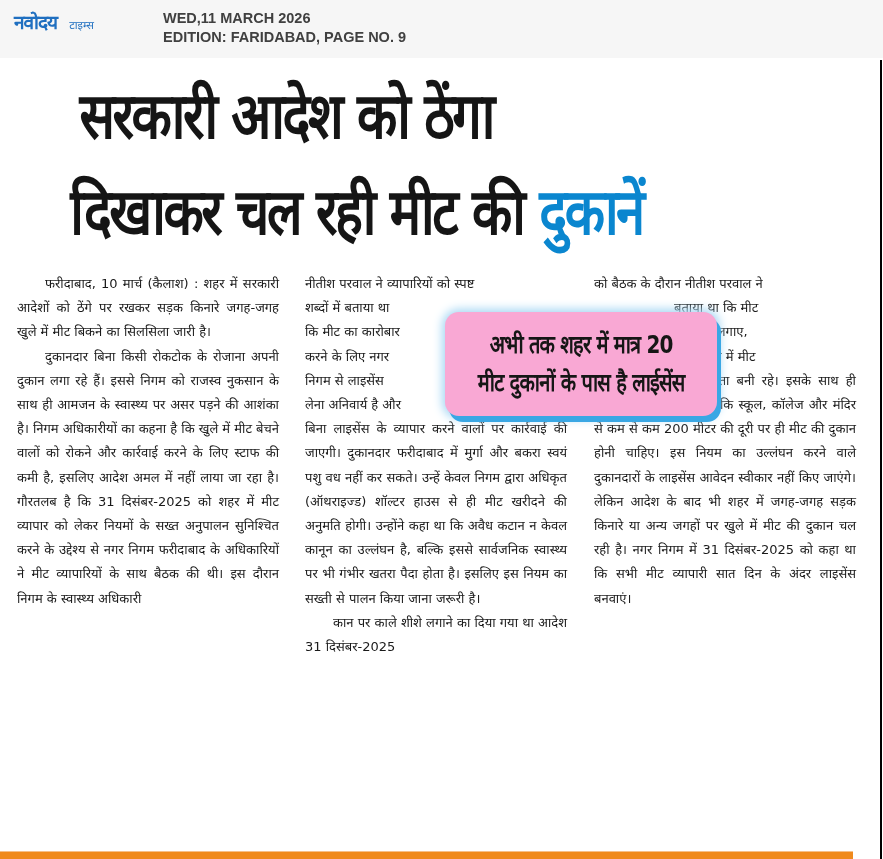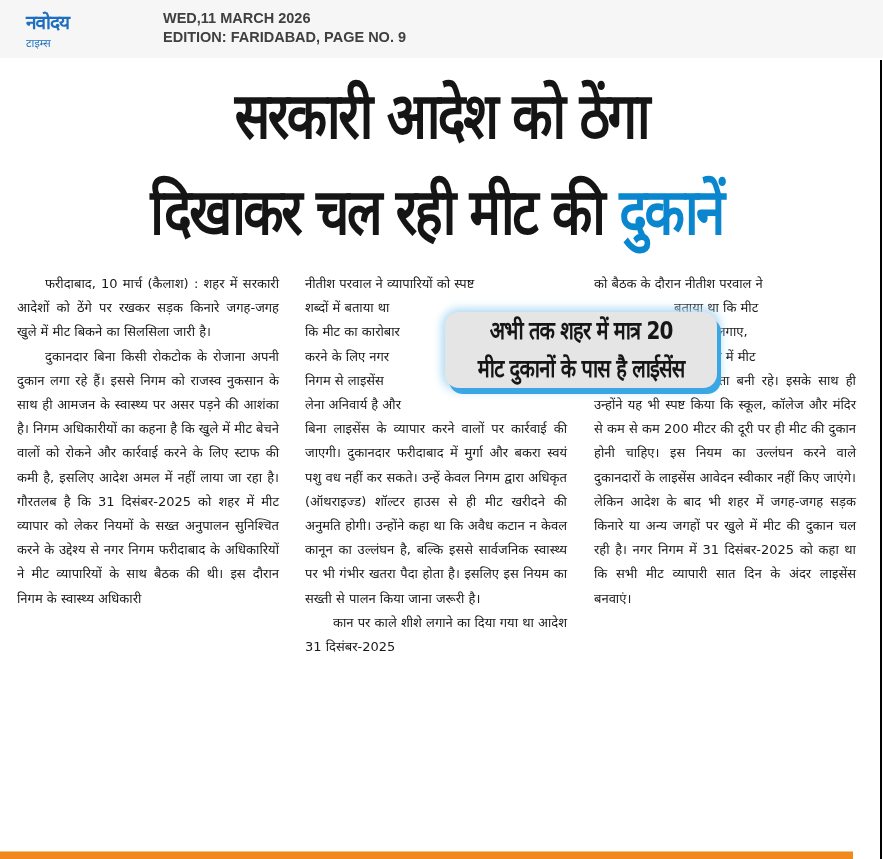--- a/index.html
+++ b/index.html
@@ -8,21 +8,21 @@
     background: #ffffff;
     font-family: "DejaVu Sans", sans-serif;
     position: relative;
   }
   .topbar {
     position: absolute; left: 0; top: 0; width: 883px; height: 58px;
     background: #f6f6f6;
   }
   .logo {
     position: absolute; left: 14px; top: 9px;
-    display: flex; align-items: baseline; flex-direction: column;
+    display: flex; align-items: baseline;
   }
   .logo-main {
     font-family: "DejaVu Sans", sans-serif; font-weight: bold;
     font-size: 19px; color: #1f6fc0; letter-spacing: -1px;
   }
   .logo-sub {
     font-family: Liberation Serif, serif; font-size: 11px; color: #1f6fc0;
     margin-left: 12px;
   }
   .edition {
@@ -30,21 +30,21 @@
     font-family: "Liberation Sans", sans-serif; font-weight: bold;
     font-size: 14.5px; line-height: 19px; color: #404040;
   }
   .right-rule {
     position: absolute; left: 880px; top: 60px; width: 2px; height: 799px;
     background: #000;
   }
   .headline {
     position: absolute; left: 0; top: 68px; width: 883px;
     font-family: "DejaVu Sans", sans-serif; font-weight: bold;
-    color: #151515; text-align: center;
+    color: #151515; 
   }
   .hl-line {
     display: block; font-size: 64px; line-height: 96px;
     letter-spacing: -3px; transform: scaleX(0.82); transform-origin: center;
     white-space: nowrap;
   }
   .hl-line.second { margin-left: -10px; }
   .hl-accent { color: #0a86cf; }
 
   .col {
@@ -55,22 +55,22 @@
   }
   .col p { margin: 0; }
   .col .indent { text-indent: 28px; }
   .col-1 { left: 17px; width: 262px; }
   .col-2 { left: 305px; width: 262px; }
   .col-3 { left: 594px; width: 262px; }
   .col .short { width: 140px; }
   .col-3 .short-r { margin-left: 80px; }
 
   .callout {
-    position: absolute; left: 445px; top: 312px; width: 272px; height: 76px;
-    background: #e5e5e5;
+    position: absolute; left: 445px; top: 312px; width: 272px; height: 104px;
+    background: #f9a8d4;
     border-radius: 14px;
     box-shadow: 4px 6px 0 0 #3aa7e4, 0 0 10px 3px #a9d8f4;
     display: flex; flex-direction: column; align-items: center; justify-content: center;
   }
   .callout-line {
     font-family: "DejaVu Sans", sans-serif; font-weight: bold;
     font-size: 25px; line-height: 38px; color: #161616;
     transform: scaleX(0.8); white-space: nowrap; letter-spacing: -1px;
   }
   .orange-bar {

